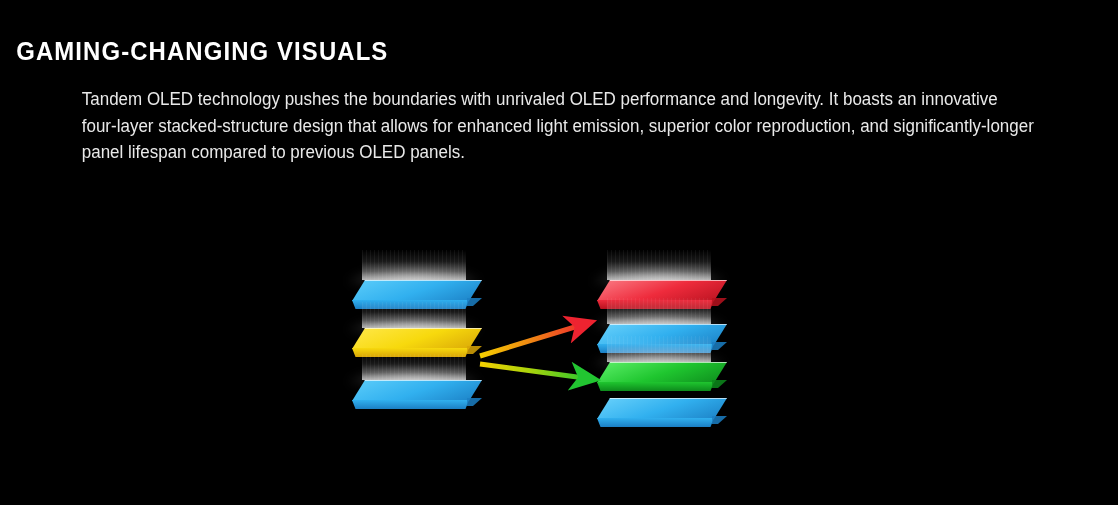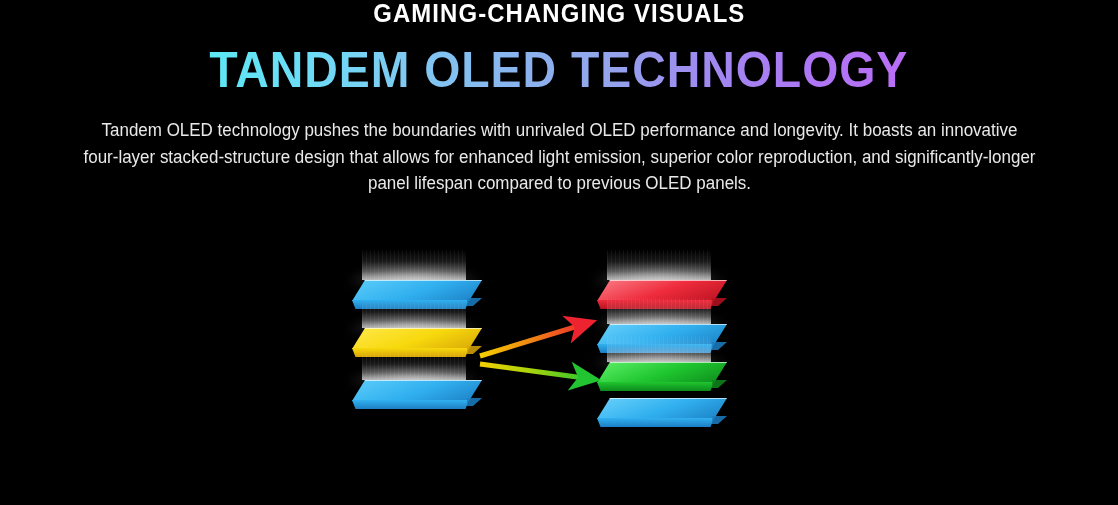--- a/index.html
+++ b/index.html
@@ -15,21 +15,21 @@
     position:relative;
     width:1118px; height:505px;
     background:#000000;
   }
 
   
   .text-block {
     position:absolute;
     top:0; left:0;
     width:1118px;
-    text-align:center;
+    padding-top:38px;
   }
 
   .eyebrow {
     font-family:"Liberation Sans Narrow","Liberation Sans", sans-serif;
     font-size:26px;
     font-weight:bold;
     letter-spacing:1.2px;
     color:#ffffff;
     line-height:1.0;
     transform:scaleX(0.92);
@@ -155,23 +155,20 @@
 </style>
 </head>
 <body>
 
 <div class="page">
 
   <div class="text-block">
     <div>
       <span class="eyebrow">GAMING-CHANGING VISUALS</span>
     </div>
-    <div>
-      <h1 class="headline">TANDEM OLED TECHNOLOGY</h1>
-    </div>
     <p class="body-copy">Tandem OLED technology pushes the boundaries with unrivaled OLED performance and longevity. It boasts an innovative four-layer stacked-structure design that allows for enhanced light emission, superior color reproduction, and significantly-longer panel lifespan compared to previous OLED panels.</p>
   </div>
 
   <div class="diagram">
 
     <div class="stack stack-left" id="stack-left">
         <div class="glow" style="top: -12px; height: 30px;">
           <div class="core"></div>
           <div class="bloom"></div>
         </div>

